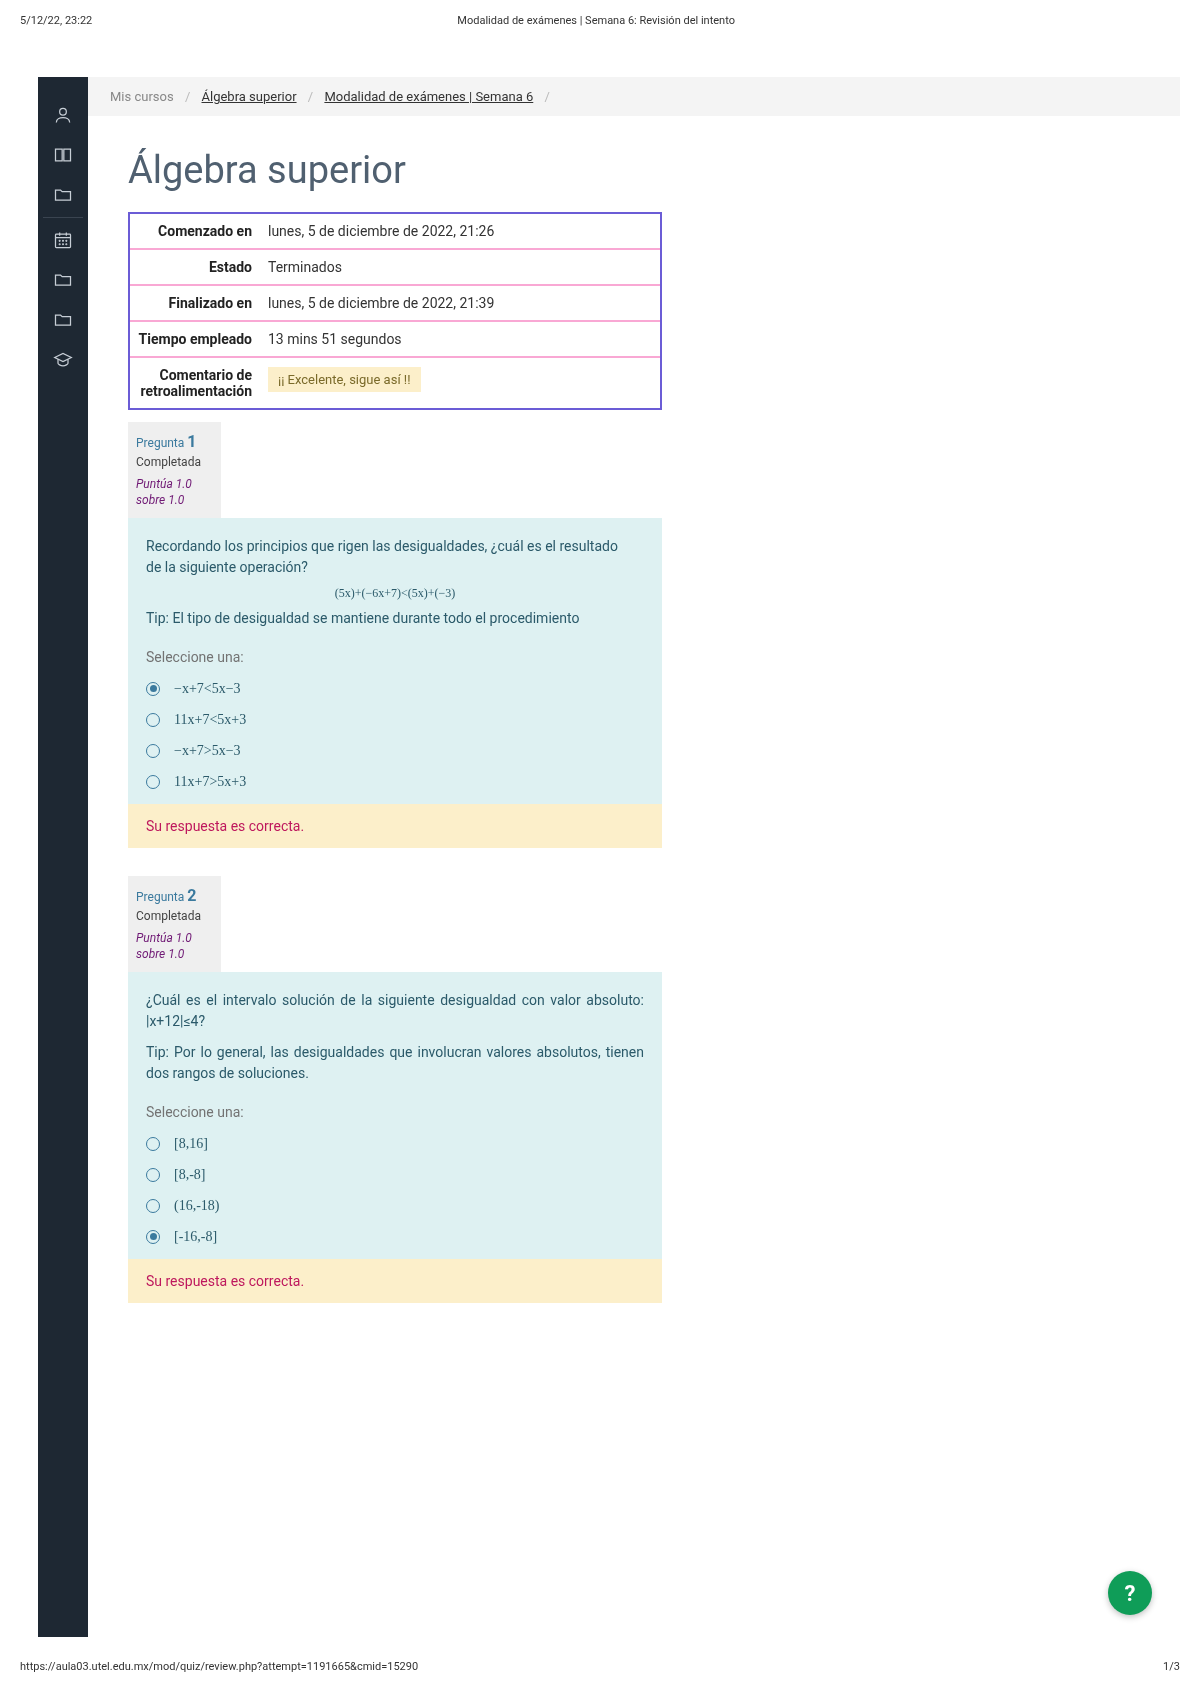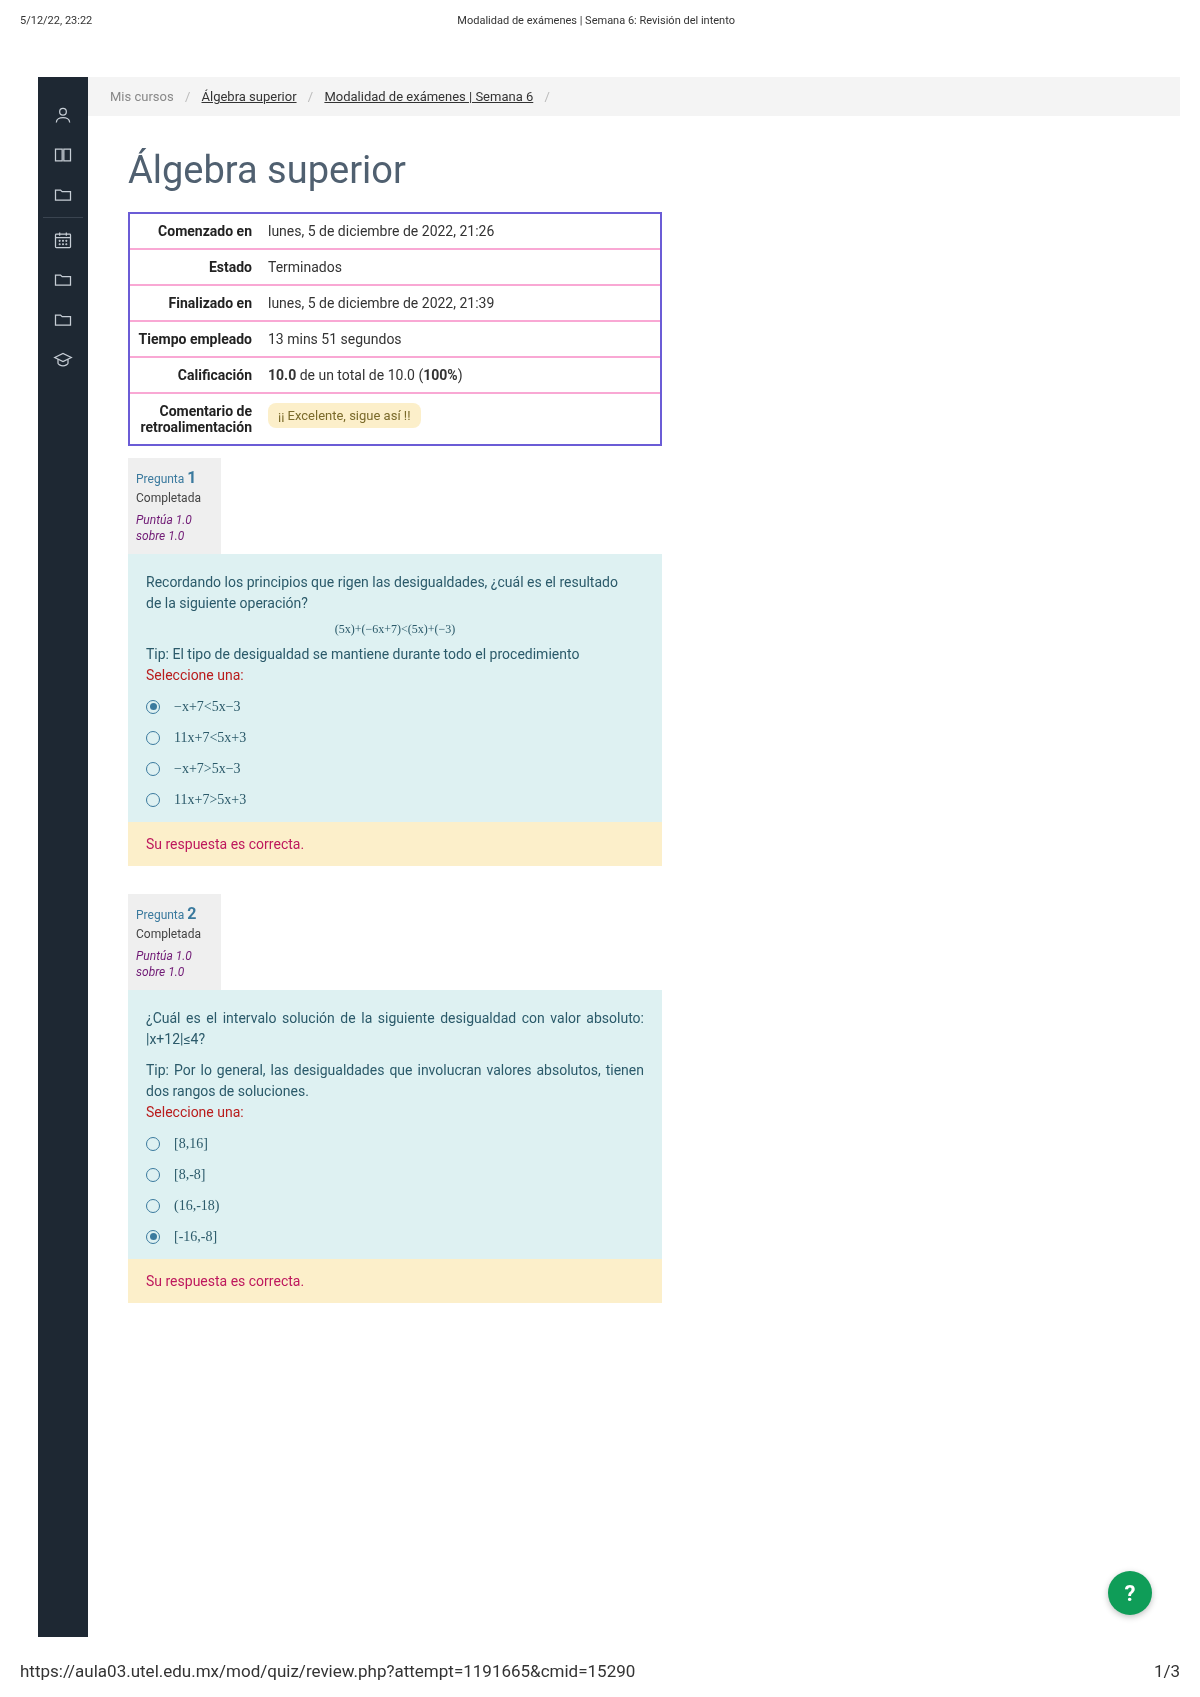--- a/index.html
+++ b/index.html
@@ -14,26 +14,26 @@
 .print-header {
   display: flex;
   justify-content: space-between;
   padding: 14px 20px 10px 20px;
   font-size: 11px;
   color: #333;
 }
 .print-header-title { text-align: center; flex: 1; }
 .print-footer {
   position: absolute;
-  bottom: 16px;
+  bottom: 24px;
   left: 20px;
   right: 20px;
   display: flex;
   justify-content: space-between;
-  font-size: 17px;
+  font-size: 11px;
   color: #333;
 }
 .app {
   display: flex;
   margin: 40px 20px 0 38px;
   height: 1560px;
 }
 .sidebar {
   width: 50px;
   background: #1e2833;
@@ -97,21 +97,20 @@
   font-size: 14px;
   color: #333;
 }
 .summary-value .bold { font-weight: 700; }
 .feedback-box {
   background: #fcefca;
   padding: 5px 10px;
   display: inline-block;
   color: #7a6a2a;
   font-size: 13px;
-  border-radius: 8px;
 }
 .question-block {
   display: flex;
   margin-top: 12px;
   width: 534px;
   flex-direction: column;
 }
 .question-info {
   width: 93px;
   background: #efefef;
@@ -128,21 +127,21 @@
 .q-content {
   background: #def1f2;
   padding: 18px 18px 12px 18px;
   font-size: 14px;
   color: #2b5a6a;
   line-height: 1.5;
 }
 .q-content .eq { text-align: center; font-family: 'Times New Roman', serif; font-size: 12px; margin: 6px 0; }
 .q-content .justify { text-align: justify; }
 .q-content .tip { }
-.q-prompt { color: #b91c1c; font-size: 14px; }
+.q-prompt { margin-top: 18px; color: #737373; font-size: 14px; }
 .option-row {
   display: flex;
   align-items: center;
   margin-top: 10px;
   font-family: 'Times New Roman', serif;
   font-size: 14px;
   color: #2b5a6a;
 }
 .radio {
   width: 14px;
@@ -270,26 +269,20 @@
         </div>
         <div class="summary-row">
           <div class="summary-label">Finalizado en</div>
           <div class="summary-value">lunes, 5 de diciembre de 2022, 21:39</div>
         </div>
         <div class="summary-row">
           <div class="summary-label">Tiempo empleado</div>
           <div class="summary-value">13 mins 51 segundos</div>
         </div>
         <div class="summary-row">
-          <div class="summary-label">Calificación</div>
-          <div class="summary-value">
-            <span class="bold">10.0</span><span> de un total de 10.0 (</span><span class="bold">100%</span><span>)</span>
-          </div>
-        </div>
-        <div class="summary-row">
           <div class="summary-label">Comentario de retroalimentación</div>
           <div class="summary-value">
             <span class="feedback-box">¡¡ Excelente, sigue así !!</span>
           </div>
         </div>
       </div>
 
       <div class="question-block">
         <div class="question-info">
           <span class="q-label">Pregunta </span><span class="q-num">1</span>

